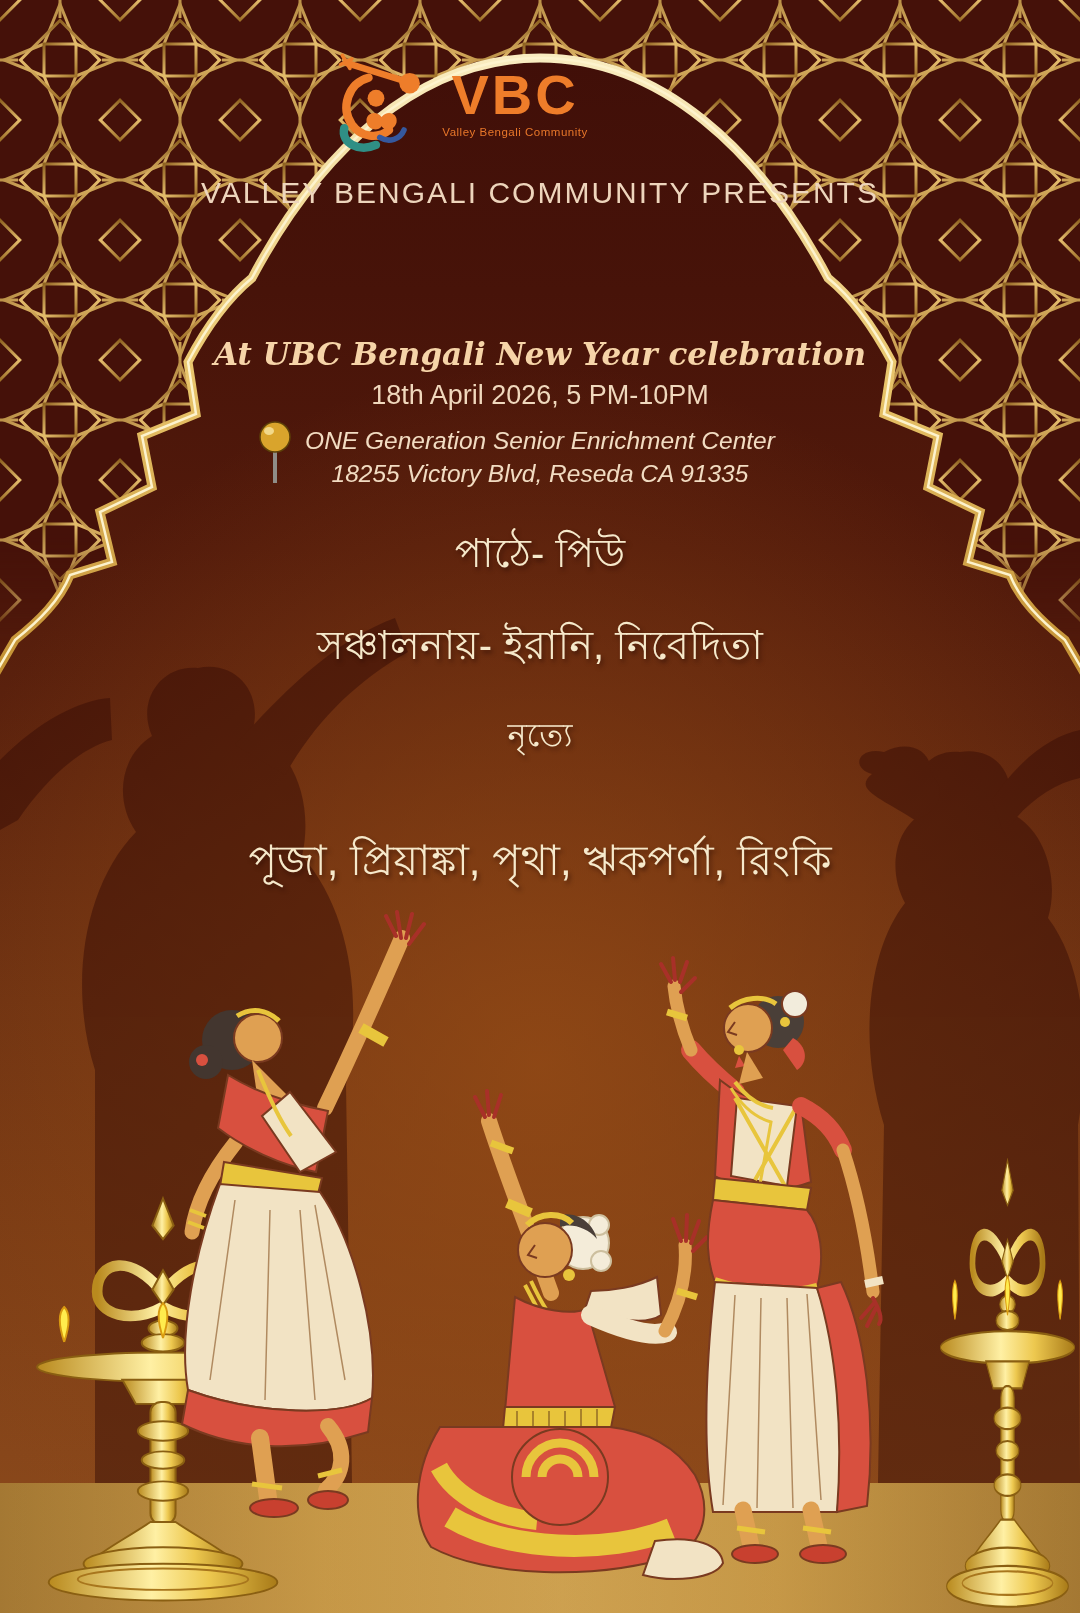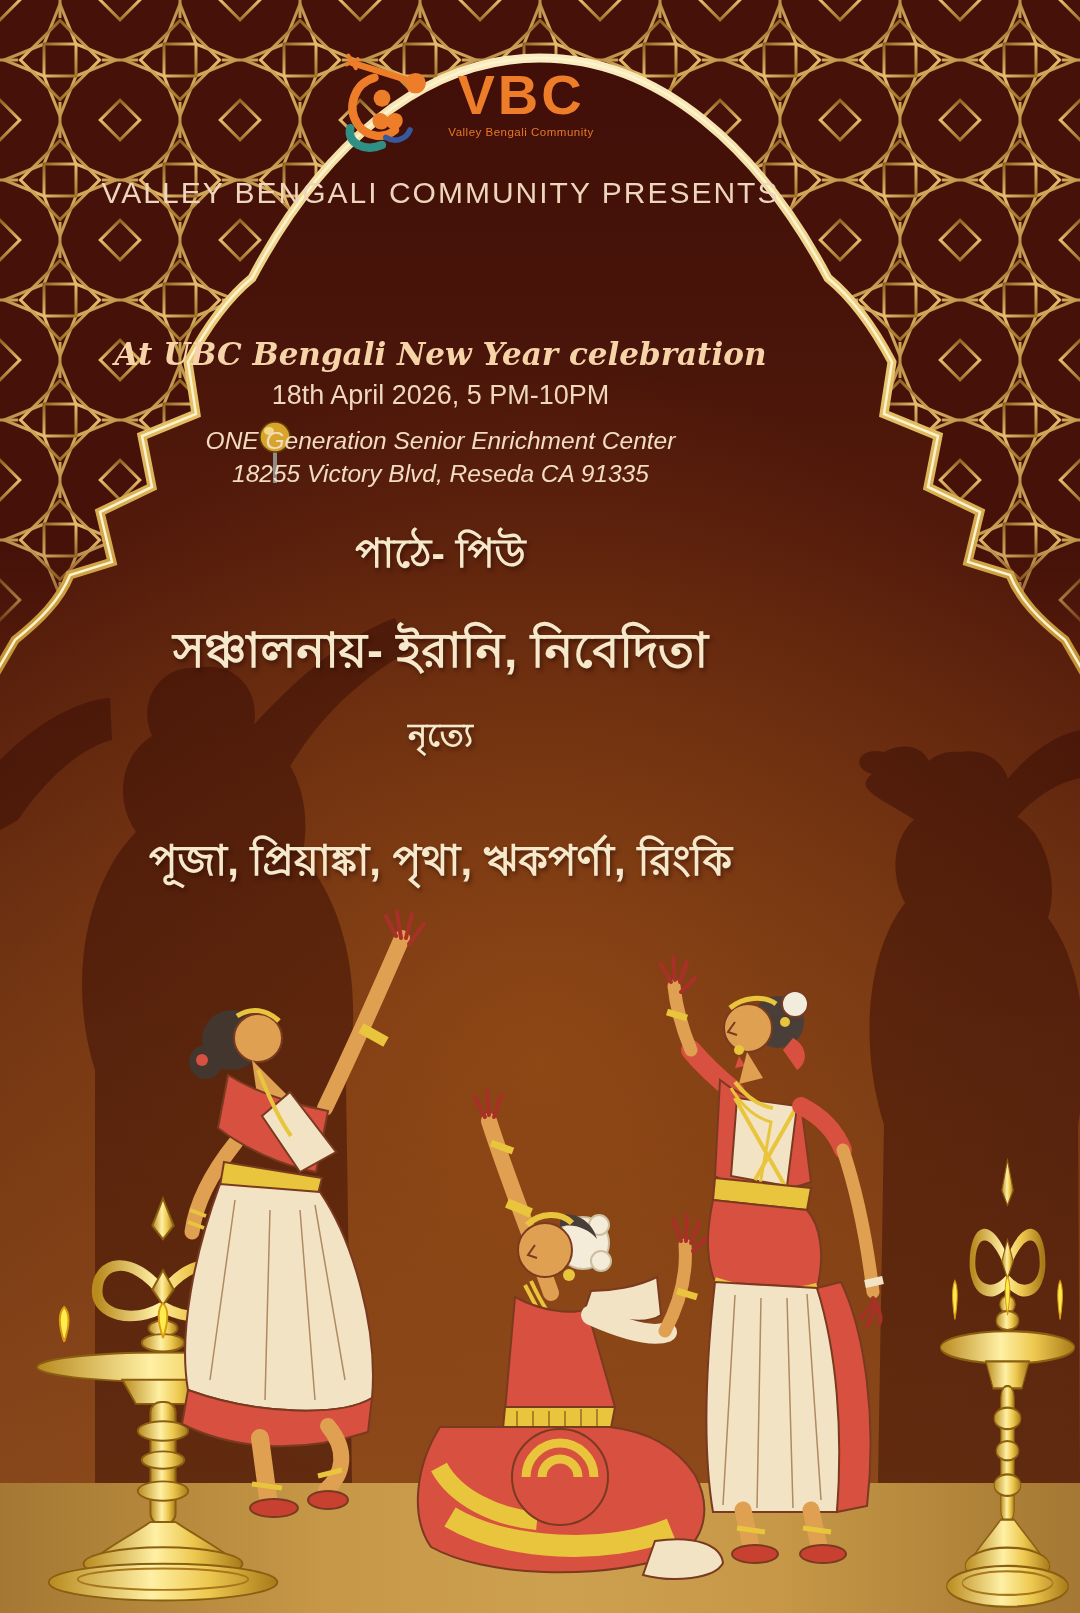--- a/index.html
+++ b/index.html
@@ -3,35 +3,35 @@
 <meta charset="utf-8">
 <style>
   html,body{margin:0;padding:0;background:#2b0a06;}
   .poster{position:relative;width:1080px;height:1613px;overflow:hidden;
     font-family:"Liberation Sans",sans-serif;
     background:
       radial-gradient(95% 70% at 50% 66%, rgba(151,77,22,.75) 0%, rgba(151,77,22,0) 62%),
       linear-gradient(180deg,#3f0e08 0%,#471309 18%,#521a0b 34%,#5f250e 48%,#6e3212 62%,#7b3c15 76%,#87461a 90%,#8d4b1c 100%);
   }
   .abs{position:absolute;}
-  .ctr{left:0;width:881px;text-align:center;white-space:nowrap;}
+  .ctr{left:0;width:1080px;text-align:center;white-space:nowrap;}
   
-  .logo-row{top:46px;display:flex;justify-content:center;align-items:center;gap:10px;width:908px;margin-left:6px;}
+  .logo-row{top:46px;display:flex;justify-content:center;align-items:center;gap:10px;width:908px;}
   .logo-text{display:flex;flex-direction:column;align-items:center;}
   .logo-vbc{font-size:56px;font-weight:bold;color:#ee7d2a;letter-spacing:3px;line-height:1;}
   .logo-sub{font-size:11.5px;color:#e8772a;margin-top:3px;letter-spacing:.5px;}
   .presents{top:176px;font-size:30px;letter-spacing:2px;color:#eed5bc;font-weight:500;}
   .bn-title{top:218px;font-size:74px;font-weight:bold;color:#f3e2c2;text-shadow:3px 5px 6px rgba(35,8,4,.55);}
   .tagline{top:336px;font-size:31px;font-weight:bold;font-style:italic;color:#f6d4a8;font-family:"DejaVu Serif",serif;}
   .datetime{top:380px;font-size:27px;color:#f0d8bd;}
   .venue{top:424px;font-size:24.5px;font-style:italic;color:#f2dcc2;line-height:33px;}
   .pin{left:258px;top:421px;}
-  .bn{color:#f6e9cb;font-weight:bold;text-shadow:2px 3px 4px rgba(35,8,4,.5);}
+  .bn{color:#f6e9cb;font-weight:normal;text-shadow:2px 3px 4px rgba(35,8,4,.5);}
   .bn1{top:522px;font-size:40px;}
-  .bn2{top:614px;font-size:48px;}
+  .bn2{top:614px;font-size:40px;}
   .bn3{top:710px;font-size:32px;}
   .bn4{top:768px;font-size:42px;}
   .bn5{top:828px;font-size:42px;}
   
   .floor{top:1483px;left:0;width:1080px;height:130px;
     background:linear-gradient(90deg,#99702d 0%,#c0914345 0%),
                linear-gradient(90deg,#9a6f2d 0%,#c89a48 30%,#d2a654 52%,#c89a48 72%,#9a6f2d 100%);}
 </style>
 </head>
 <body>

